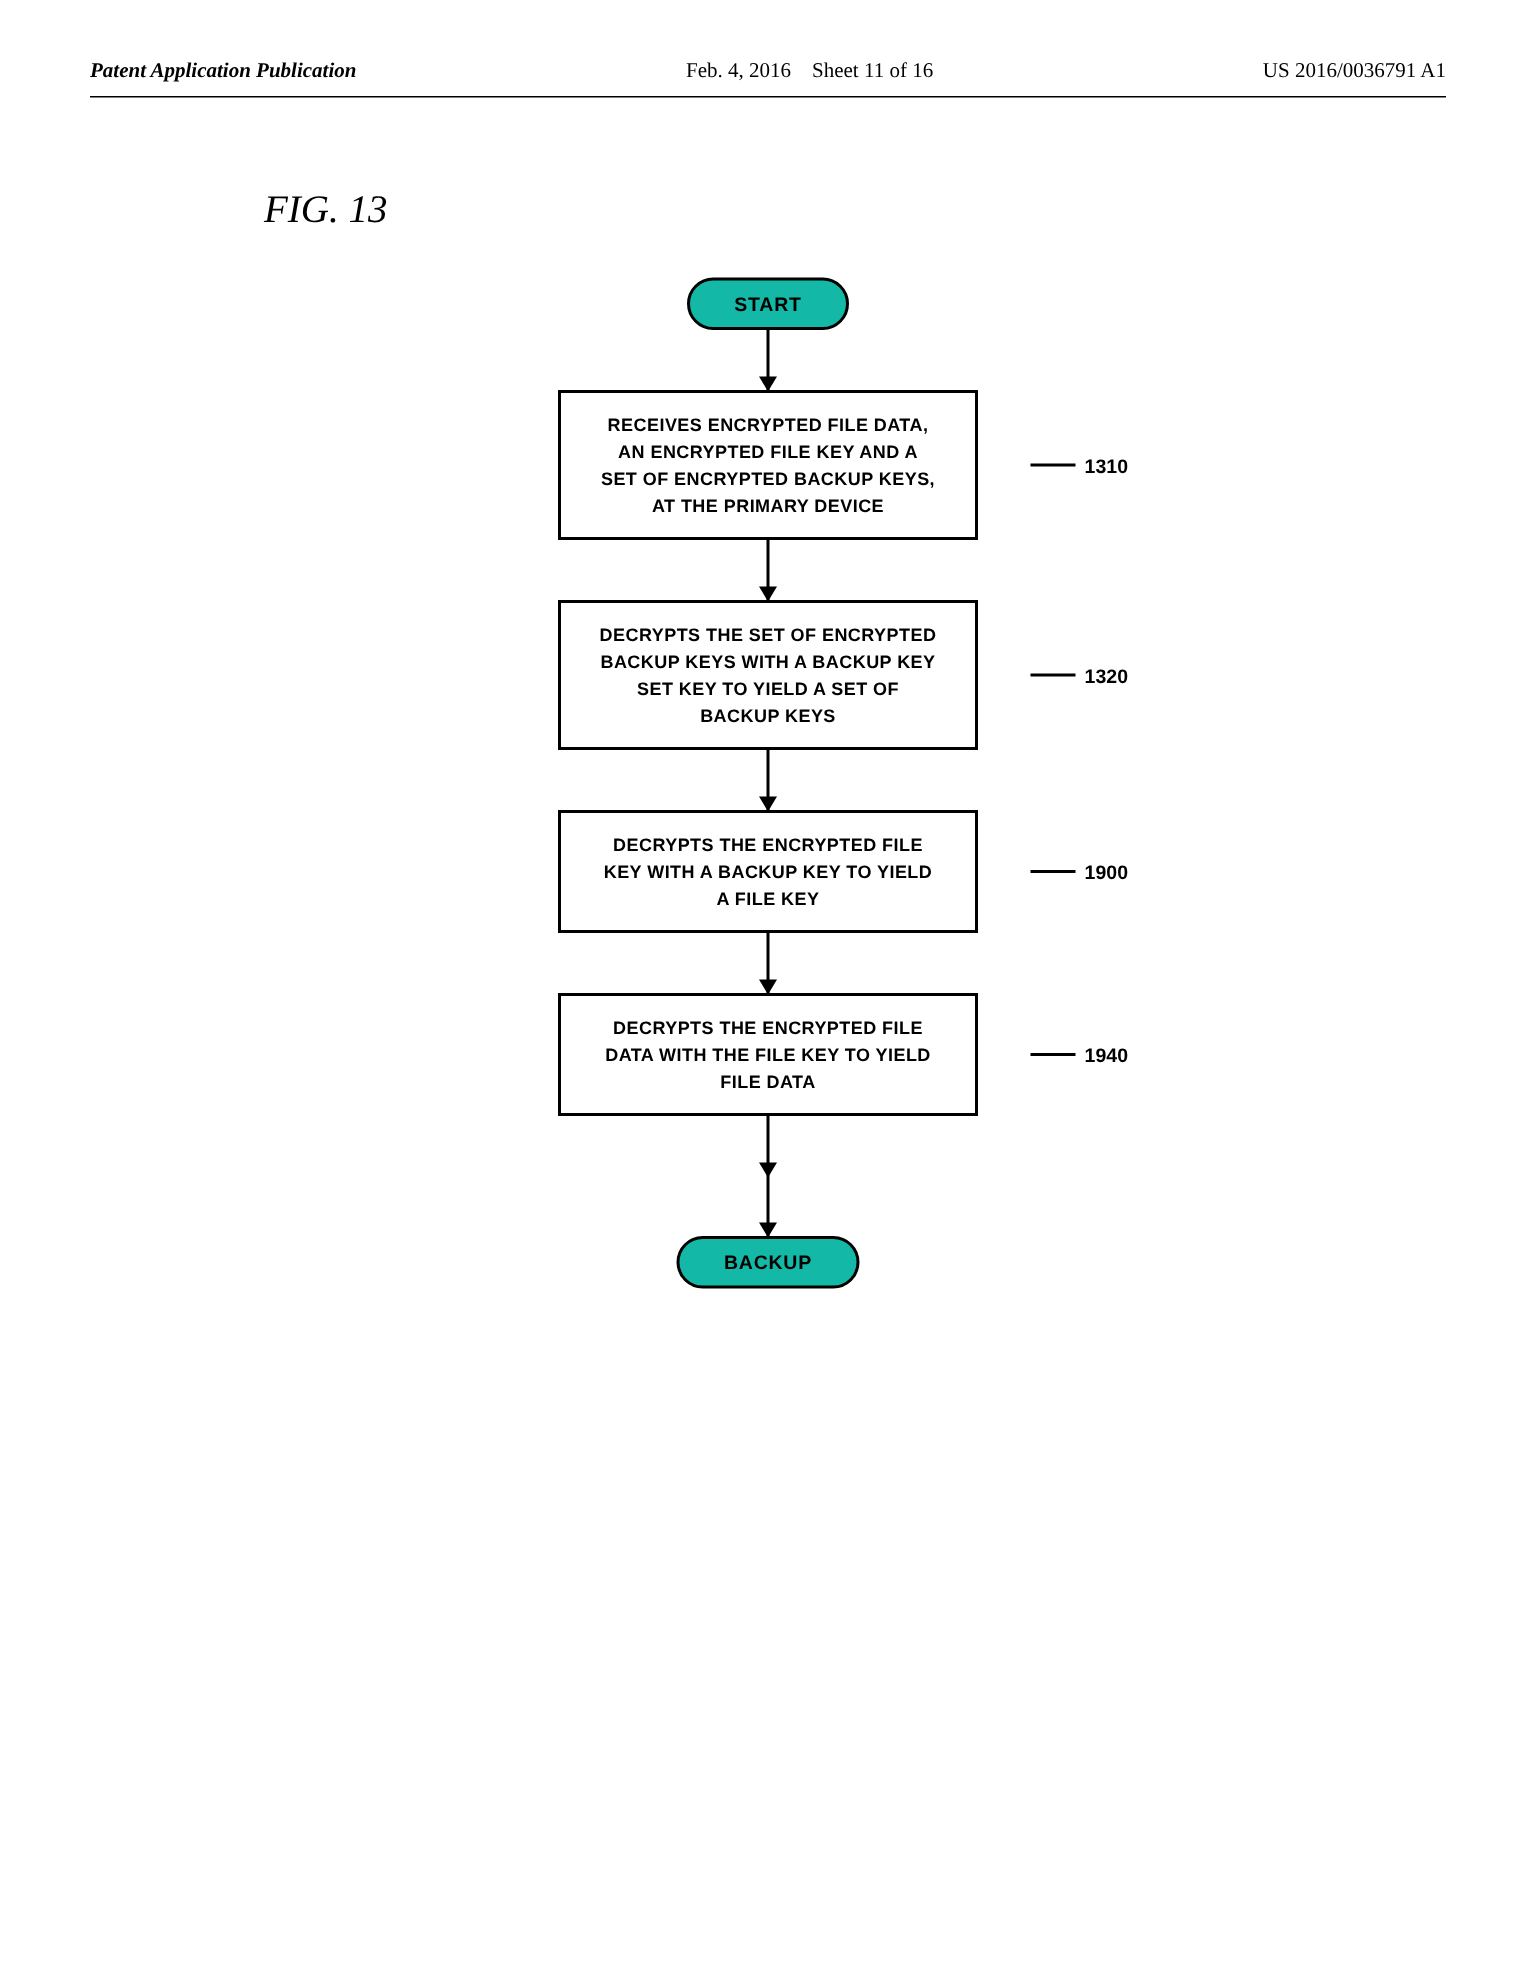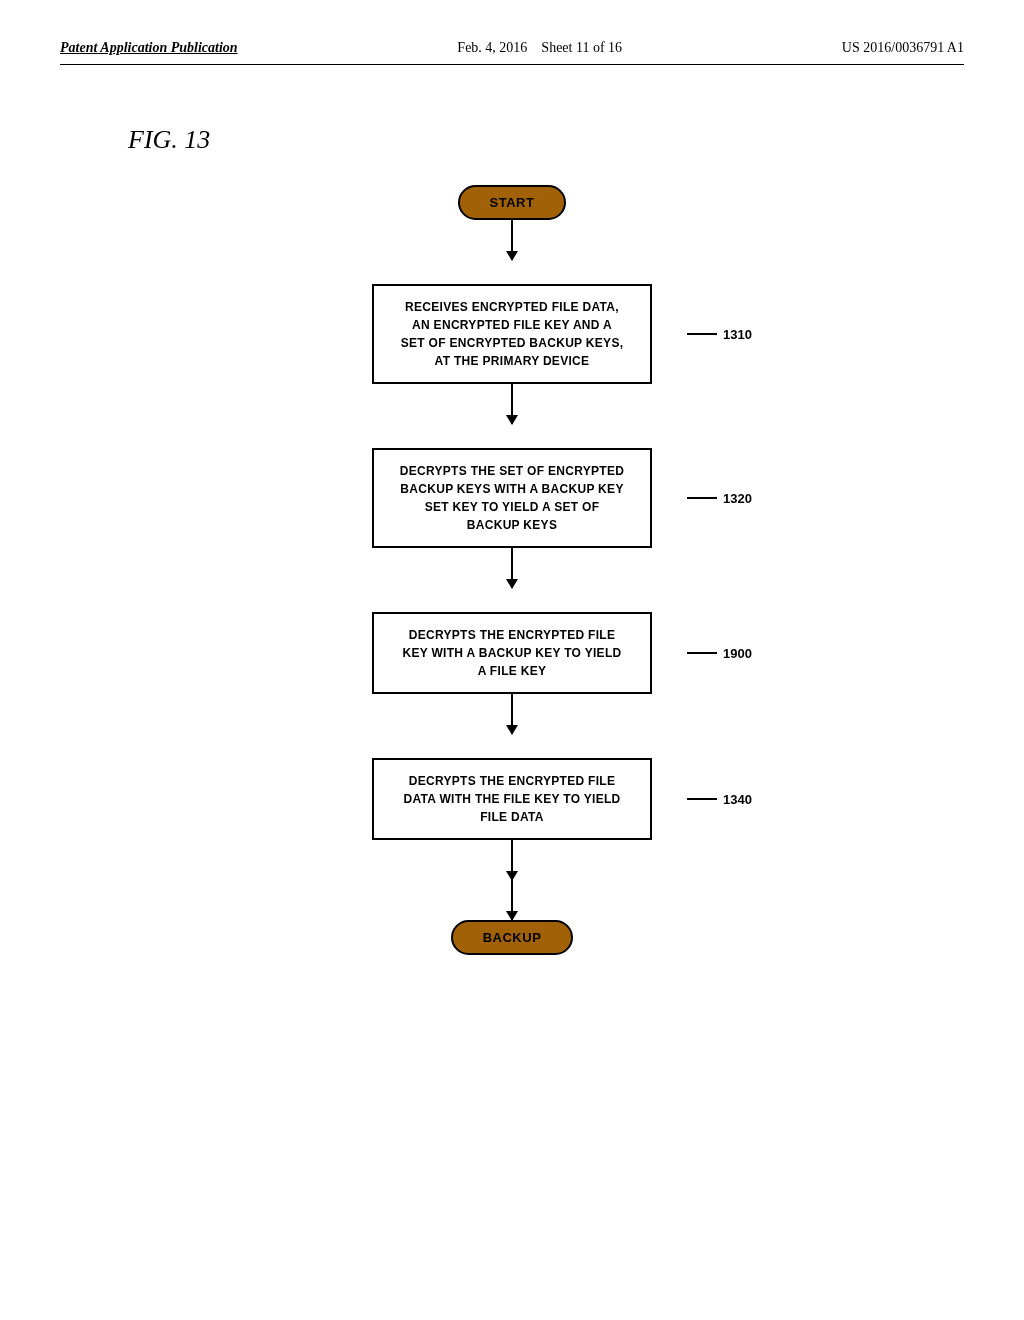--- a/index.html
+++ b/index.html
@@ -27,40 +27,39 @@
       align-items: flex-start;
       margin-bottom: 30px;
       border-bottom: 1px solid #000;
       padding-bottom: 8px;
     }
 
     .header-left {
       font-size: 14px;
       font-weight: bold;
       font-style: italic;
-      text-decoration: underline;
     }
 
     .header-middle {
       font-size: 14px;
       text-align: right;
     }
 
     .header-right {
       font-size: 14px;
       font-weight: normal;
     }
 
     
     .figure-title {
       font-size: 26px;
       font-style: italic;
       font-family: 'Times New Roman', Times, serif;
       margin-top: 60px;
-      margin-left: 68px;
+      margin-left: 116px;
       margin-bottom: 30px;
     }
 
     
     .flowchart {
       display: flex;
       flex-direction: column;
       align-items: center;
       position: relative;
       margin-top: 10px;
@@ -69,21 +68,21 @@
     
     .terminal {
       border: 2px solid #000;
       border-radius: 20px;
       padding: 8px 30px;
       font-size: 13px;
       font-family: Arial, Helvetica, sans-serif;
       letter-spacing: 0.5px;
       font-weight: bold;
       text-align: center;
-      background: #a16207;
+      background: #14b8a6;
       min-width: 100px;
     }
 
     
     .process-box {
       border: 2px solid #000;
       padding: 12px 20px;
       font-size: 12px;
       font-family: Arial, Helvetica, sans-serif;
       letter-spacing: 0.3px;
@@ -93,21 +92,20 @@
       width: 280px;
       line-height: 1.5;
       position: relative;
     }
 
     
     .step-row {
       display: flex;
       align-items: center;
       position: relative;
-      margin-top: 24px;
     }
 
     .step-label {
       font-size: 13px;
       font-family: Arial, Helvetica, sans-serif;
       font-weight: bold;
       position: absolute;
       right: -100px;
       display: flex;
       align-items: center;
@@ -189,21 +187,21 @@
       </div>
       <div class="step-label">1900</div>
     </div>
 
     <div class="connector with-arrow"></div>
 
     <div class="step-row">
       <div class="process-box">
         DECRYPTS THE ENCRYPTED FILE<br>DATA WITH THE FILE KEY TO YIELD<br>FILE DATA
       </div>
-      <div class="step-label">1340</div>
+      <div class="step-label">1940</div>
     </div>
 
     <div class="connector with-arrow"></div>
 
 
     <div class="connector with-arrow"></div>
 
     <div class="terminal">BACKUP</div>
 
   </div>

